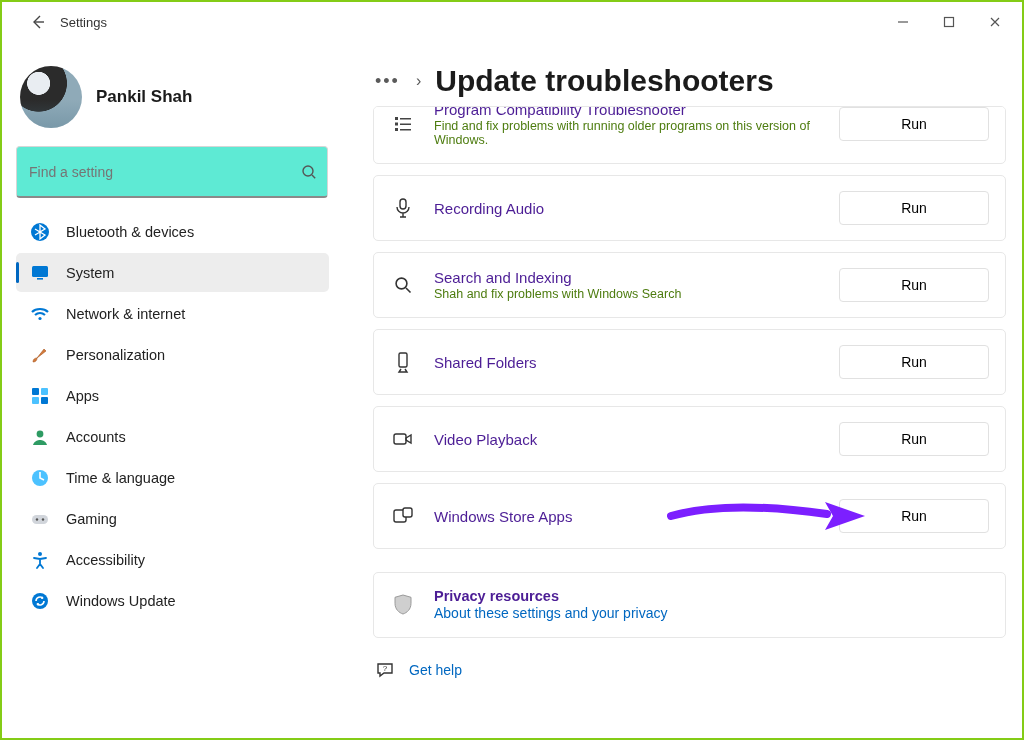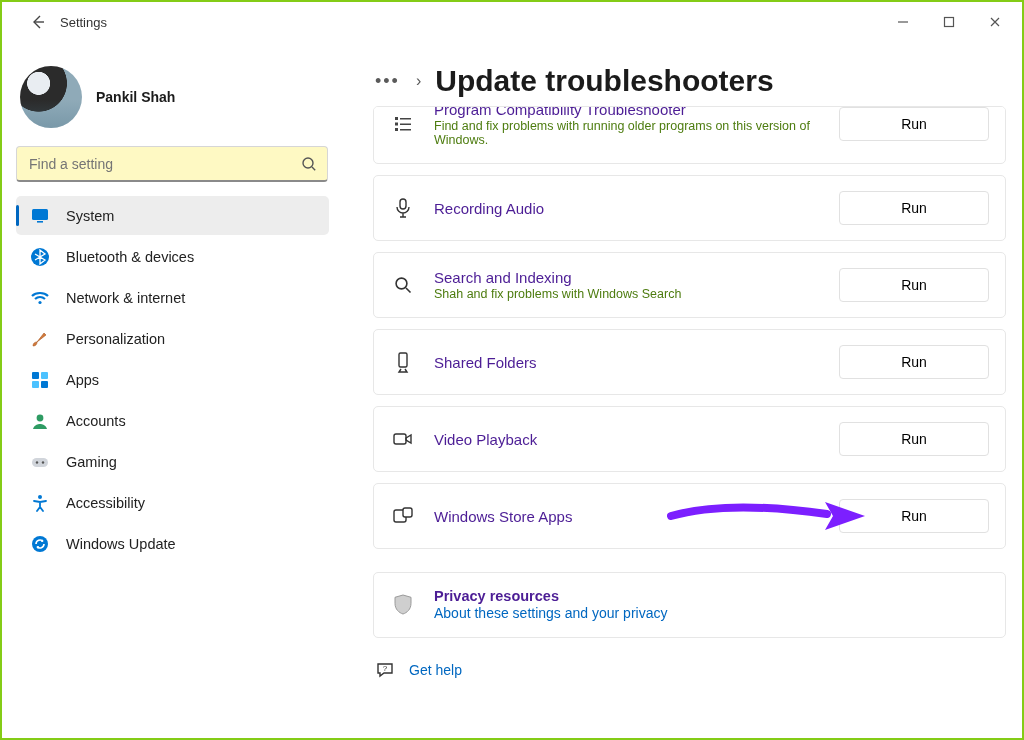--- a/index.html
+++ b/index.html
@@ -10,23 +10,23 @@
   .back-btn { width: 32px; height: 32px; display:flex; align-items:center; justify-content:center; font-size:16px; color:#555; }
   .titlebar .app-title { font-size: 13px; margin-left: 6px; color:#333; }
   .win-controls { margin-left: auto; display:flex; }
   .win-controls .ctl { width: 46px; height: 32px; display:flex; align-items:center; justify-content:center; color:#666; font-size:13px; }
   
   .body-area { display:flex; height: calc(100% - 40px); }
   .sidebar { width: 335px; padding: 20px 8px 0 14px; }
   .profile { display:flex; align-items:center; gap:14px; padding: 4px 4px 18px 4px; }
   .avatar { width:62px; height:62px; border-radius:50%; background: radial-gradient(circle at 30% 28%, #e9edf2 0 18%, #2b2b2b 19% 45%, #8faab8 46% 100%); position:relative; overflow:hidden; }
   .avatar::after{content:"";position:absolute;inset:0;background:linear-gradient(180deg,rgba(255,255,255,0) 55%, rgba(80,120,140,.35) 100%);}
-  .profile-name { font-size:14px; font-weight:600; }
+  .profile-name { font-size:17px; font-weight:600; }
   .search-wrap { margin: 0 6px 14px 0; }
-  .search { position:relative; width: 312px; height:36px; border:1px solid #d6d6d6; border-bottom:2px solid #8a8a8a; border-radius:4px; background:#fef9c3; display:flex; align-items:center; padding:0 36px 0 12px; }
+  .search { position:relative; width: 312px; height:52px; border:1px solid #d6d6d6; border-bottom:2px solid #8a8a8a; border-radius:4px; background:#5eead4; display:flex; align-items:center; padding:0 36px 0 12px; }
   .search input { border:none; outline:none; width:100%; font-size:14px; background:transparent; color:#6b6b6b; }
   .search .sicon { position:absolute; right:10px; top:50%; transform:translateY(-50%); color:#555; }
   .nav { margin-top: 6px; display:flex; flex-direction:column; gap:2px; }
   .nav-item { display:flex; align-items:center; gap:16px; height:39px; padding:0 10px 0 14px; border-radius:5px; font-size:14.5px; color:#222; position:relative; }
   .nav-item.selected { background:#ededed; }
   .nav-item.selected::before { content:""; position:absolute; left:0; top:9px; bottom:9px; width:3px; background:#0067c0; border-radius:3px; }
   .nav-icon { width:20px; height:20px; display:inline-flex; align-items:center; justify-content:center; }
   
   .main { flex:1; padding: 22px 16px 0 36px; overflow:hidden; position:relative; }
   .crumb { display:flex; align-items:center; gap:14px; margin-bottom:8px; }
@@ -93,37 +93,37 @@
           <input type="text" placeholder="Find a setting" style="">
           <span class="sicon">
             <svg width="16" height="16" viewBox="0 0 16 16">
                 <circle cx="7" cy="7" r="5" fill="none" stroke="#555" stroke-width="1.4"></circle>
                 <path d="M11 11l3.2 3.2" stroke="#555" stroke-width="1.4"></path>
               </svg>
           </span>
         </div>
       </div>
       <nav class="nav">
+        <div class="nav-item">
+          <span class="nav-icon">
+              <svg width="20" height="20" viewBox="0 0 20 20">
+                <circle cx="10" cy="10" r="9" fill="#0078d4"></circle>
+                <path d="M10 3v14l5-4-5-3 5-3-5-4zM5 7l5 3M5 13l5-3" fill="none" stroke="#fff" stroke-width="1.3"></path>
+              </svg>
+            </span>
+          <span>Bluetooth &amp; devices</span>
+        </div>
         <div class="nav-item selected">
           <span class="nav-icon">
               <svg width="20" height="20" viewBox="0 0 20 20">
                 <rect x="2" y="3" width="16" height="11" rx="1.5" fill="#0078d4"></rect>
                 <rect x="7" y="15" width="6" height="1.6" fill="#0078d4"></rect>
               </svg>
             </span>
           <span>System</span>
-        </div>
-        <div class="nav-item">
-          <span class="nav-icon">
-              <svg width="20" height="20" viewBox="0 0 20 20">
-                <circle cx="10" cy="10" r="9" fill="#0078d4"></circle>
-                <path d="M10 3v14l5-4-5-3 5-3-5-4zM5 7l5 3M5 13l5-3" fill="none" stroke="#fff" stroke-width="1.3"></path>
-              </svg>
-            </span>
-          <span>Bluetooth &amp; devices</span>
         </div>
         <div class="nav-item">
           <span class="nav-icon">
               <svg width="20" height="20" viewBox="0 0 20 20">
                 <path d="M2 8c4-4 12-4 16 0" fill="none" stroke="#0078d4" stroke-width="2.2"></path>
                 <path d="M5 11c3-2.6 7-2.6 10 0" fill="none" stroke="#0078d4" stroke-width="2.2"></path>
                 <circle cx="10" cy="14.5" r="1.6" fill="#0078d4"></circle>
               </svg>
             </span>
           <span>Network &amp; internet</span>
@@ -148,20 +148,29 @@
           <span>Apps</span>
         </div>
         <div class="nav-item">
           <span class="nav-icon">
               <svg width="20" height="20" viewBox="0 0 20 20">
                 <circle cx="10" cy="7" r="3.4" fill="#2e9b63"></circle>
                 <path d="M3 18c1-4 5-5 7-5s6 1 7 5z" fill="#2e9b63"></path>
               </svg>
             </span>
           <span>Accounts</span>
+        </div>
+        <div class="nav-item">
+          <span class="nav-icon">
+              <svg width="20" height="20" viewBox="0 0 20 20">
+                <circle cx="10" cy="10" r="8" fill="#4cc2ff"></circle>
+                <path d="M10 4v6l4 2" stroke="#fff" stroke-width="1.6" fill="none"></path>
+              </svg>
+            </span>
+          <span>Time &amp; language</span>
         </div>
         <div class="nav-item">
           <span class="nav-icon">
               <svg width="20" height="20" viewBox="0 0 20 20">
                 <rect x="2" y="6" width="16" height="9" rx="4.5" fill="#d1d5db"></rect>
                 <circle cx="7" cy="10.5" r="1.2" fill="#555"></circle>
                 <circle cx="13" cy="10.5" r="1.2" fill="#555"></circle>
               </svg>
             </span>
           <span>Gaming</span>

